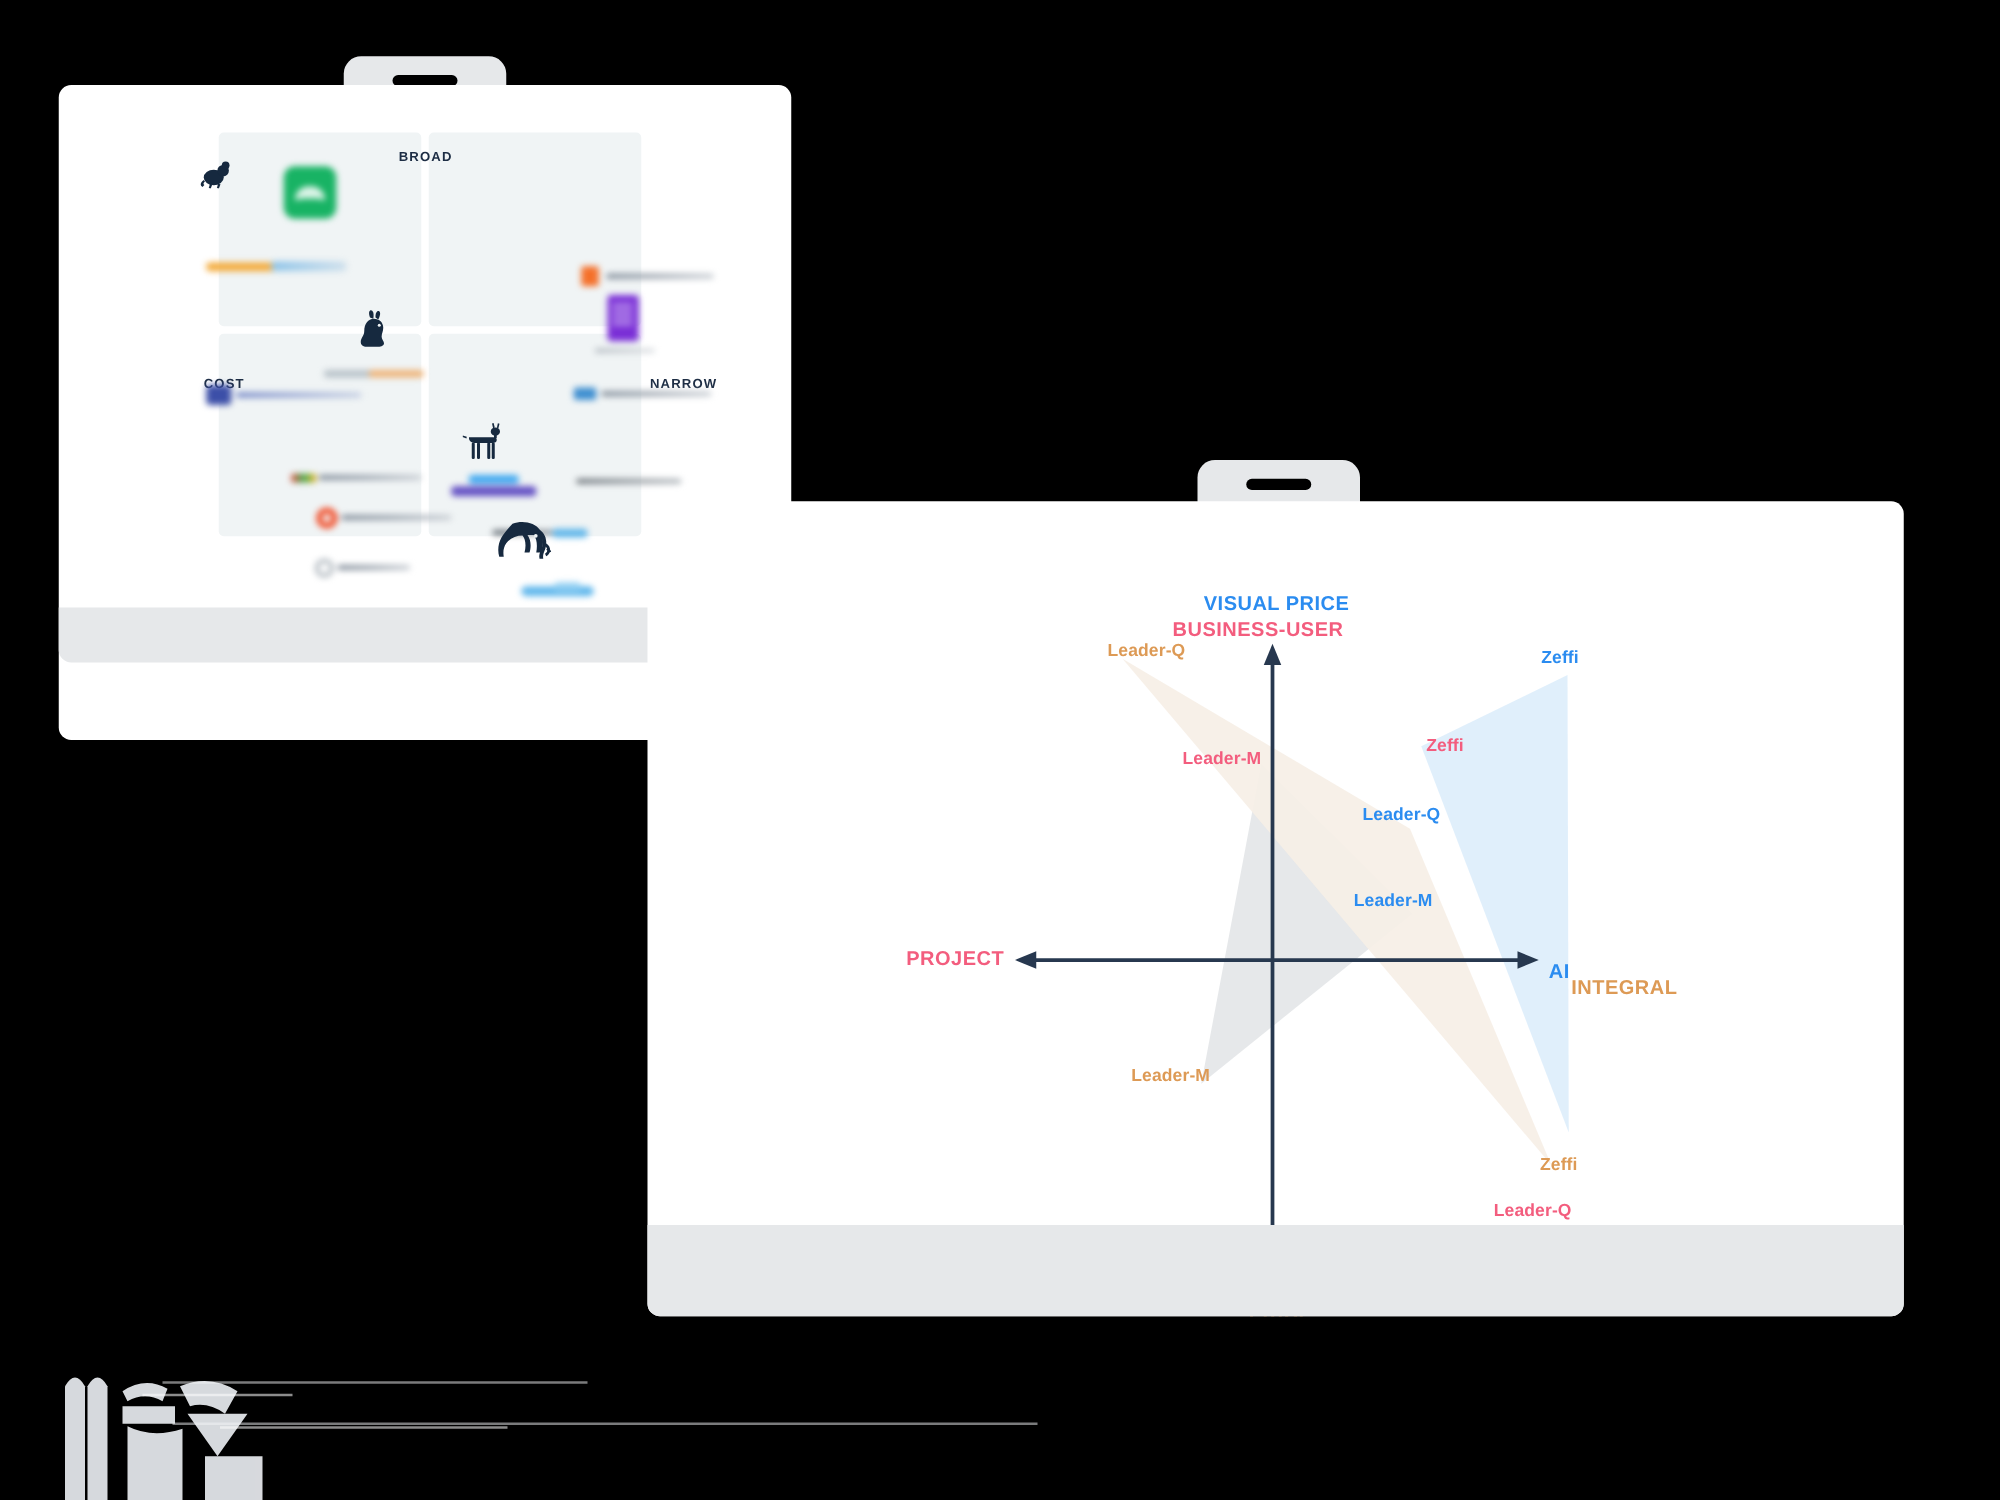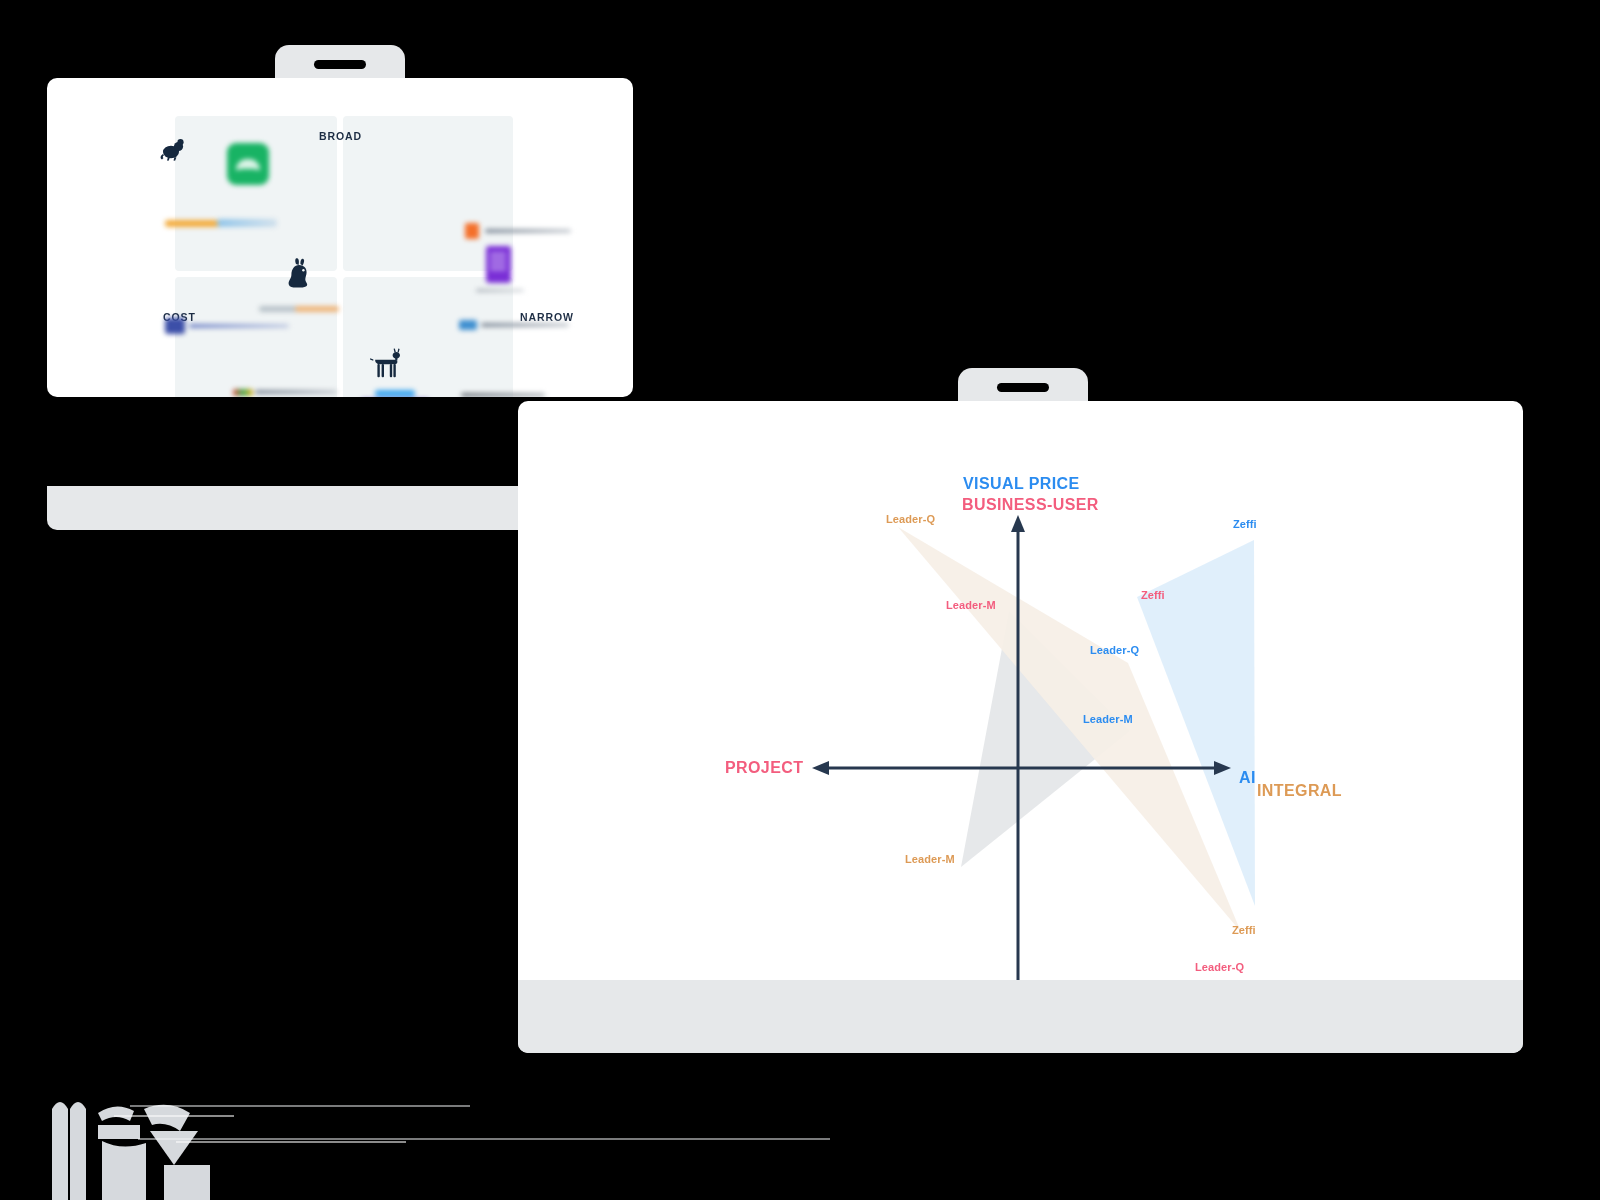--- a/index.html
+++ b/index.html
@@ -41,21 +41,21 @@
   }
   .monitor-foot {
     position: absolute;
     background: #e6e8ea;
     border-radius: 0 0 10px 10px;
   }
 
   
   #left-monitor { left: 47px; top: 45px; }
   #left-monitor .monitor-notch { left: 228px; top: 0px; width: 130px; height: 38px; }
-  #left-monitor .monitor-screen { left: 0px; top: 33px; width: 586px; height: 319px; }
+  #left-monitor .monitor-screen { left: 0px; top: 23px; width: 586px; height: 524px; }
   #left-monitor .monitor-foot { left: 0px; top: 441px; width: 586px; height: 44px; }
 
   .quad-wrap {
     position: absolute;
     left: 0; top: 0;
     width: 586px; height: 452px;
   }
   .quad-cell {
     position: absolute;
     background: #f0f4f5;
@@ -122,21 +122,21 @@
     position: absolute;
     font-weight: 700;
     white-space: nowrap;
     line-height: 1.12;
   }
   .axis-title {
     font-size: 16px;
     letter-spacing: 0.4px;
   }
   .point-label {
-    font-size: 11px;
+    font-size: 14px;
     letter-spacing: 0.1px;
   }
 
   .c-blue   { color: #2b8cf0; }
   .c-pink   { color: #f35d7e; }
   .c-orange { color: #dd9a55; }
 </style>
 </head>
 <body>
 
@@ -312,21 +312,21 @@
         <line x1="500" y1="122" x2="500" y2="613" stroke="#27384f" stroke-width="3"></line>
         <polygon points="500,114 493,131 507,131" fill="#27384f"></polygon>
         <polygon points="500,621 493,604 507,604" fill="#27384f"></polygon>
 
         <line x1="302" y1="367" x2="705" y2="367" stroke="#27384f" stroke-width="3"></line>
         <polygon points="294,367 311,360 311,374" fill="#27384f"></polygon>
         <polygon points="713,367 696,360 696,374" fill="#27384f"></polygon>
       </svg>
 
       <div class="map-label axis-title c-blue" style="left:445px; top:74px;">VISUAL PRICE</div>
-      <div class="map-label axis-title c-pink" style="left:444px; top:95px;">BUSINESS-USER</div>
+      <div class="map-label axis-title c-pink" style="left:420px; top:95px;">BUSINESS-USER</div>
 
       <div class="map-label axis-title c-pink" style="left:444px; top:621px;">ANALYST-USER</div>
       <div class="map-label axis-title c-orange" style="left:481px; top:642px;">PRICE</div>
 
       <div class="map-label axis-title c-pink" style="left:207px; top:358px;text-align:center;">PROJECT</div>
 
       <div class="map-label axis-title c-orange" style="left:739px; top:347px;margin-top:34px;">INTEGRAL</div>
       <div class="map-label axis-title c-blue" style="left:721px; top:368px;">AI</div>
 
       <div class="map-label point-label c-orange" style="left:368px; top:112px;">Leader-Q</div>

